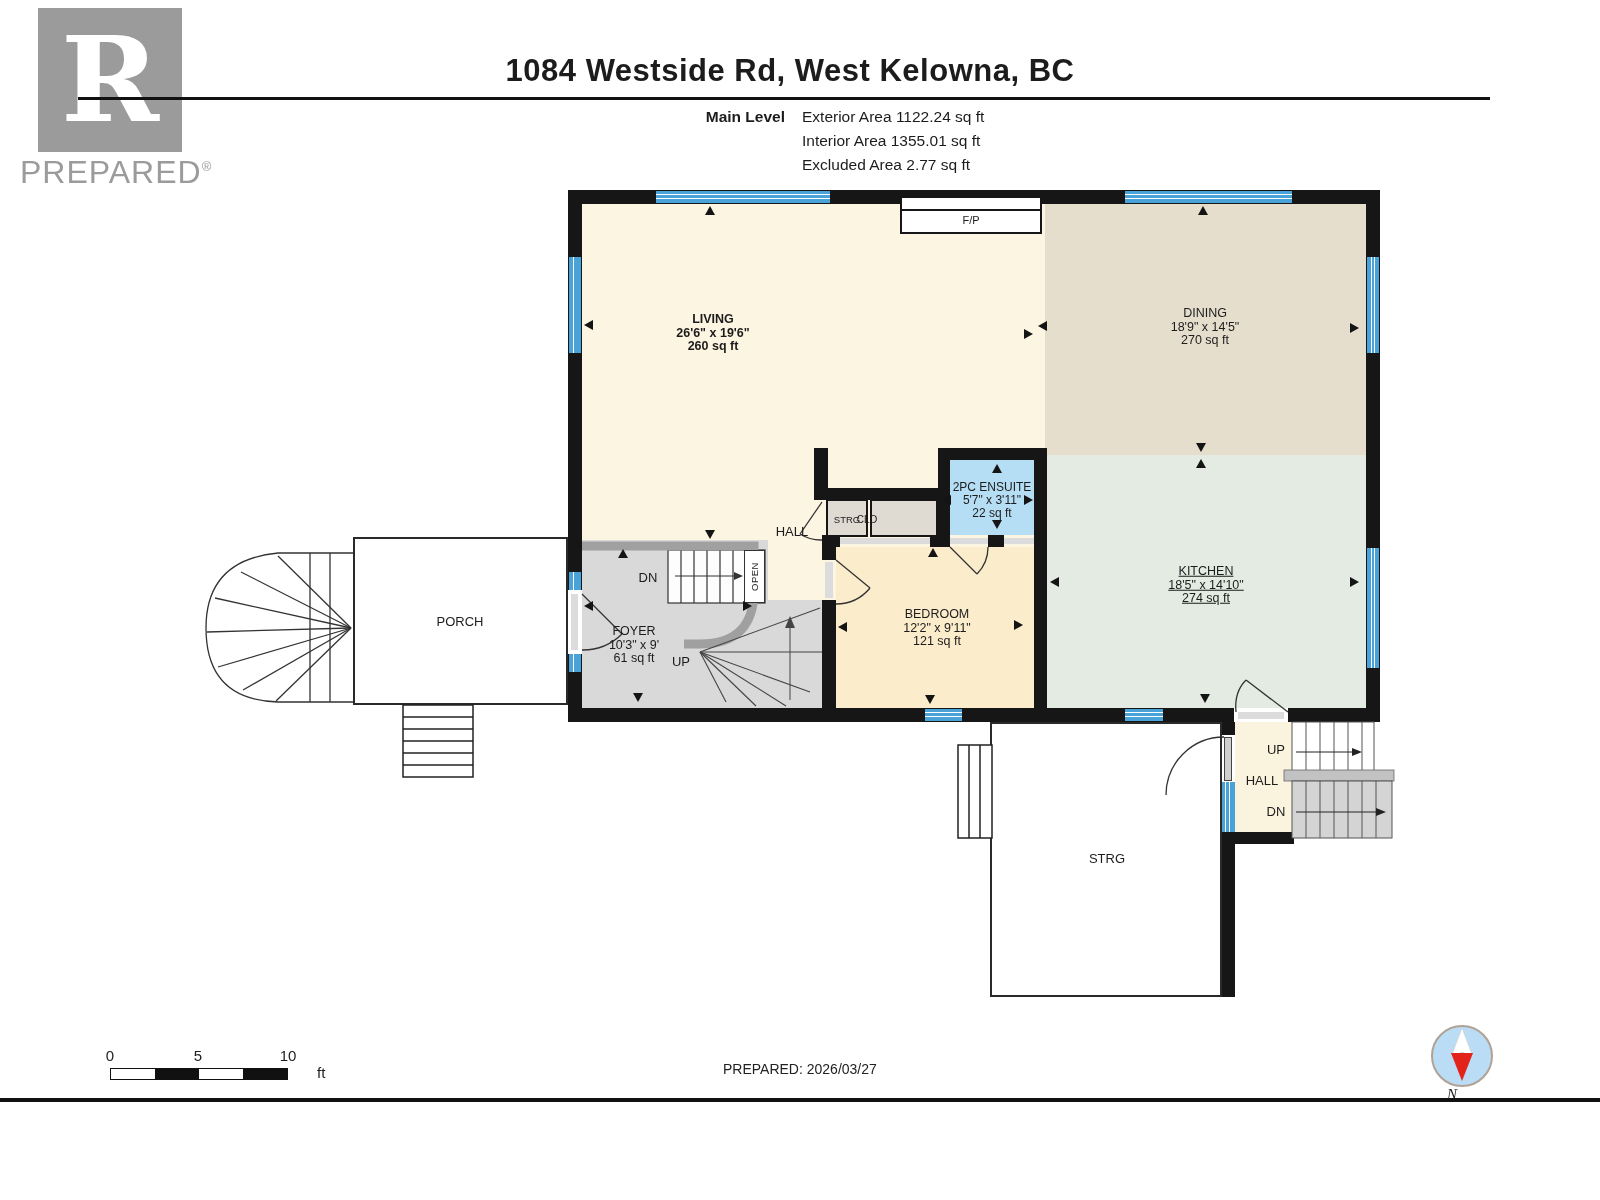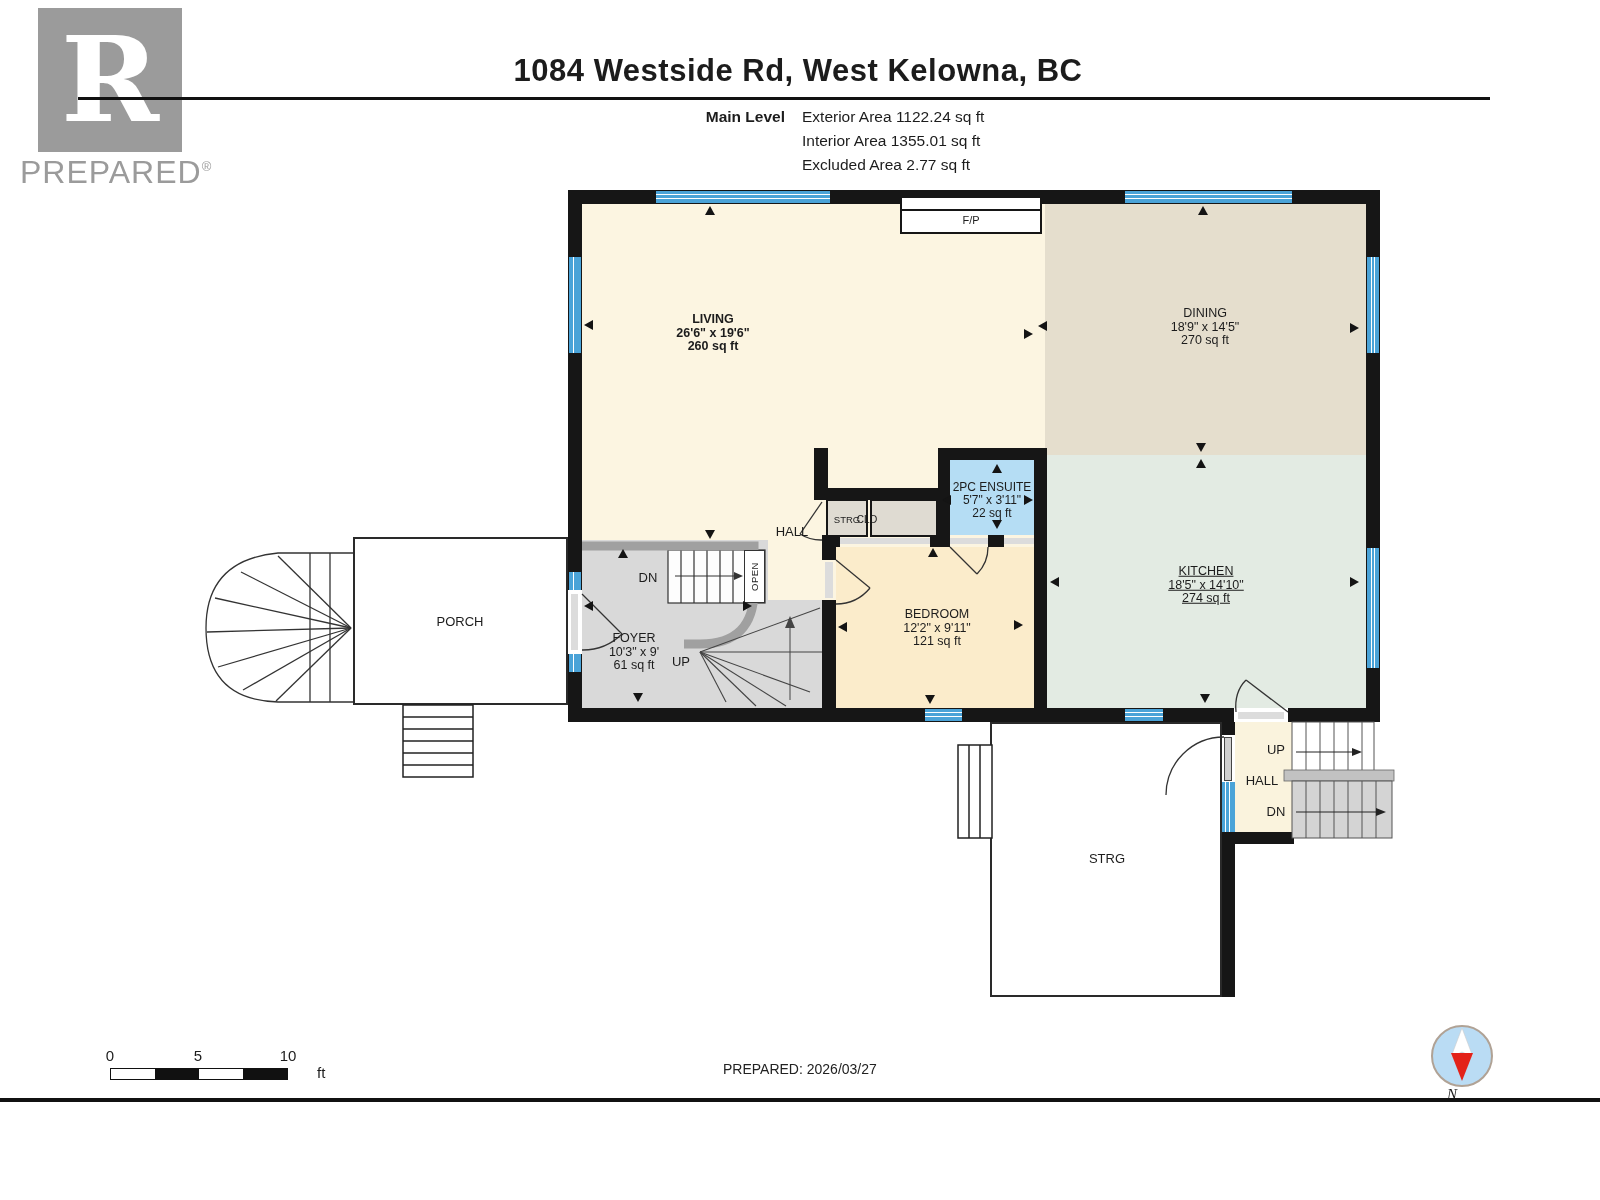--- a/index.html
+++ b/index.html
@@ -8,21 +8,21 @@
   .wall{position:absolute;background:#161616;}
   .fill{position:absolute;}
   .win-h{position:absolute;background:linear-gradient(to bottom,#4aa3d8 0 3.5px,#ffffff 3.5px 4.5px,#4aa3d8 4.5px 7.5px,#ffffff 7.5px 8.5px,#4aa3d8 8.5px 12px);}
   .win-v{position:absolute;background:linear-gradient(to right,#4aa3d8 0 3.5px,#ffffff 3.5px 4.5px,#4aa3d8 4.5px 7.5px,#ffffff 7.5px 8.5px,#4aa3d8 8.5px 13px);}
   .threshold{position:absolute;background:#dcdcdc;}
   .room-label{position:absolute;transform:translate(-50%,-50%);text-align:center;
               font-size:12.5px;line-height:13.5px;white-space:nowrap;}
   .room-label.small{font-size:12px;line-height:13px;}
   .plan-label{position:absolute;transform:translate(-50%,-50%);font-size:13px;white-space:nowrap;}
   .title{position:absolute;left:0;top:53px;width:1580px;text-align:center;
-         font-size:31px;font-weight:bold;letter-spacing:0.5px;padding-left:8px;}
+         font-size:31px;font-weight:bold;letter-spacing:0.5px;}
   .rule{position:absolute;background:#111;}
   .stat-label{position:absolute;font-size:15.5px;font-weight:bold;text-align:right;}
   .stat-line{position:absolute;font-size:15.5px;}
   .logo-box{position:absolute;left:38px;top:8px;width:144px;height:144px;background:#9b9b9b;
             display:flex;align-items:center;justify-content:center;}
   .logo-r{font-family:"DejaVu Serif",serif;font-weight:bold;font-size:118px;color:#fff;line-height:1;}
   .logo-text{position:absolute;left:20px;top:154px;width:182px;text-align:center;
              font-size:32px;color:#9b9b9b;letter-spacing:1px;}
   .logo-text sup{font-size:13px;}
   .fp-box{position:absolute;left:900px;top:196px;width:138px;height:34px;background:#fff;border:2px solid #161616;}
@@ -245,21 +245,21 @@
   <div class="room-label" style="left:937px;top:628px;">
     <div>BEDROOM</div>
     <div>12'2" x 9'11"</div>
     <div>121 sq ft</div>
   </div>
   <div class="room-label small" style="left:992px;top:500px;">
     <div>2PC ENSUITE</div>
     <div>5'7" x 3'11"</div>
     <div>22 sq ft</div>
   </div>
-  <div class="room-label" style="left:634px;top:645px;margin-top:7px;">
+  <div class="room-label" style="left:634px;top:645px;">
     <div>FOYER</div>
     <div>10'3" x 9'</div>
     <div>61 sq ft</div>
   </div>
 
   <div class="plan-label" style="left:792px;top:531px;">HALL</div>
   <div class="plan-label" style="left:847px;top:519px;font-size:9.5px;">STRG</div>
   <div class="plan-label" style="left:867px;top:519px;font-size:10px;">CLO</div>
   <div class="plan-label" style="left:648px;top:577px;">DN</div>
   <div class="plan-label" style="left:681px;top:661px;">UP</div>

